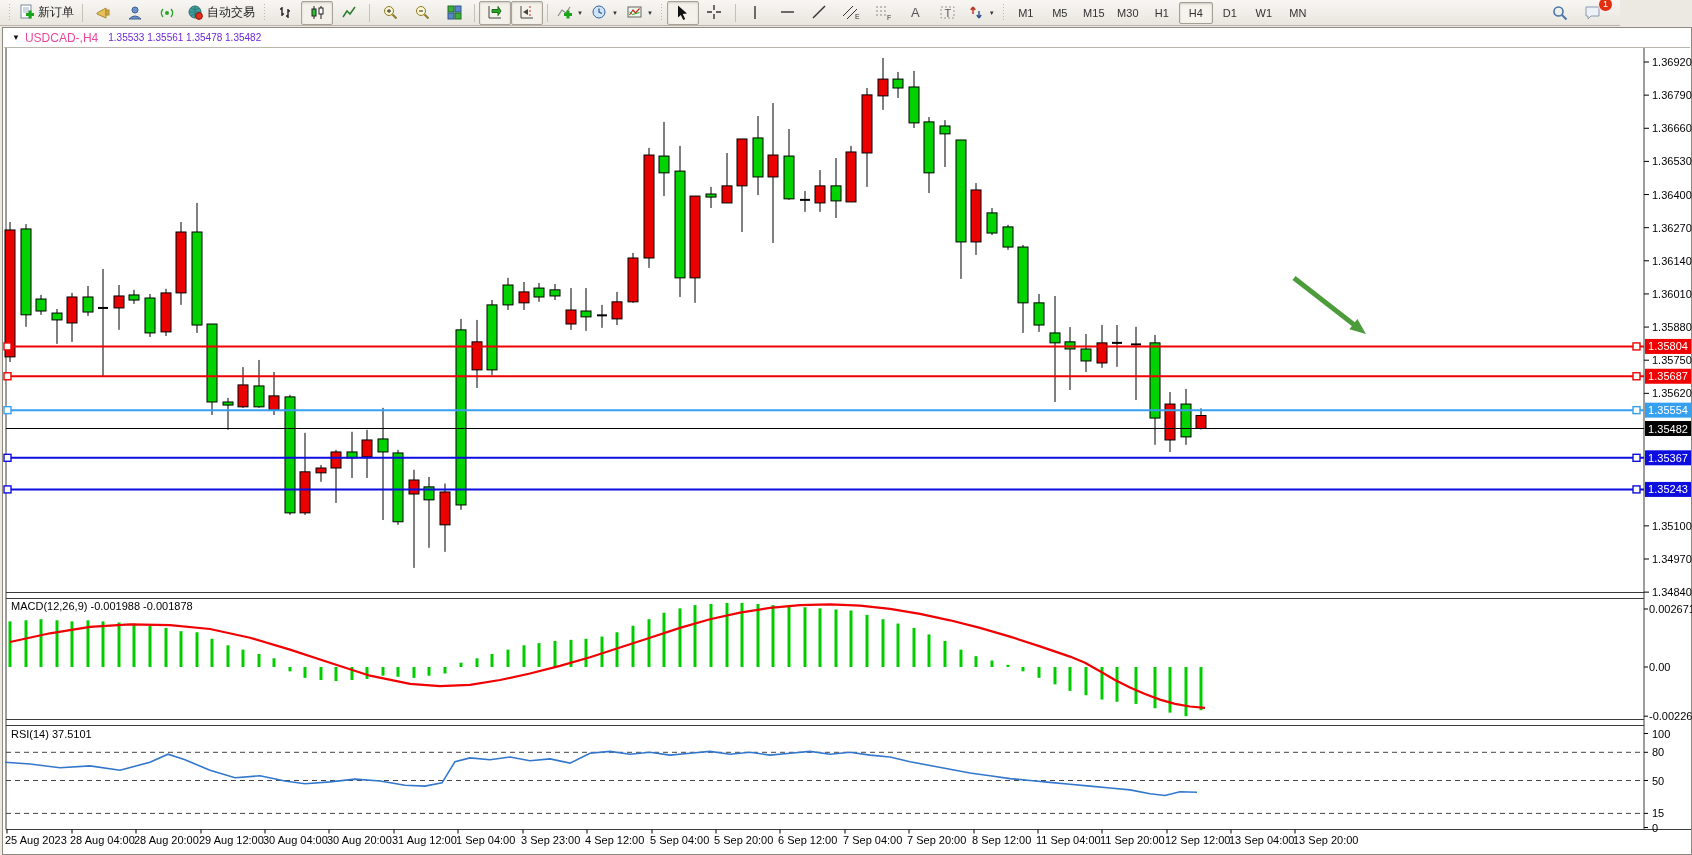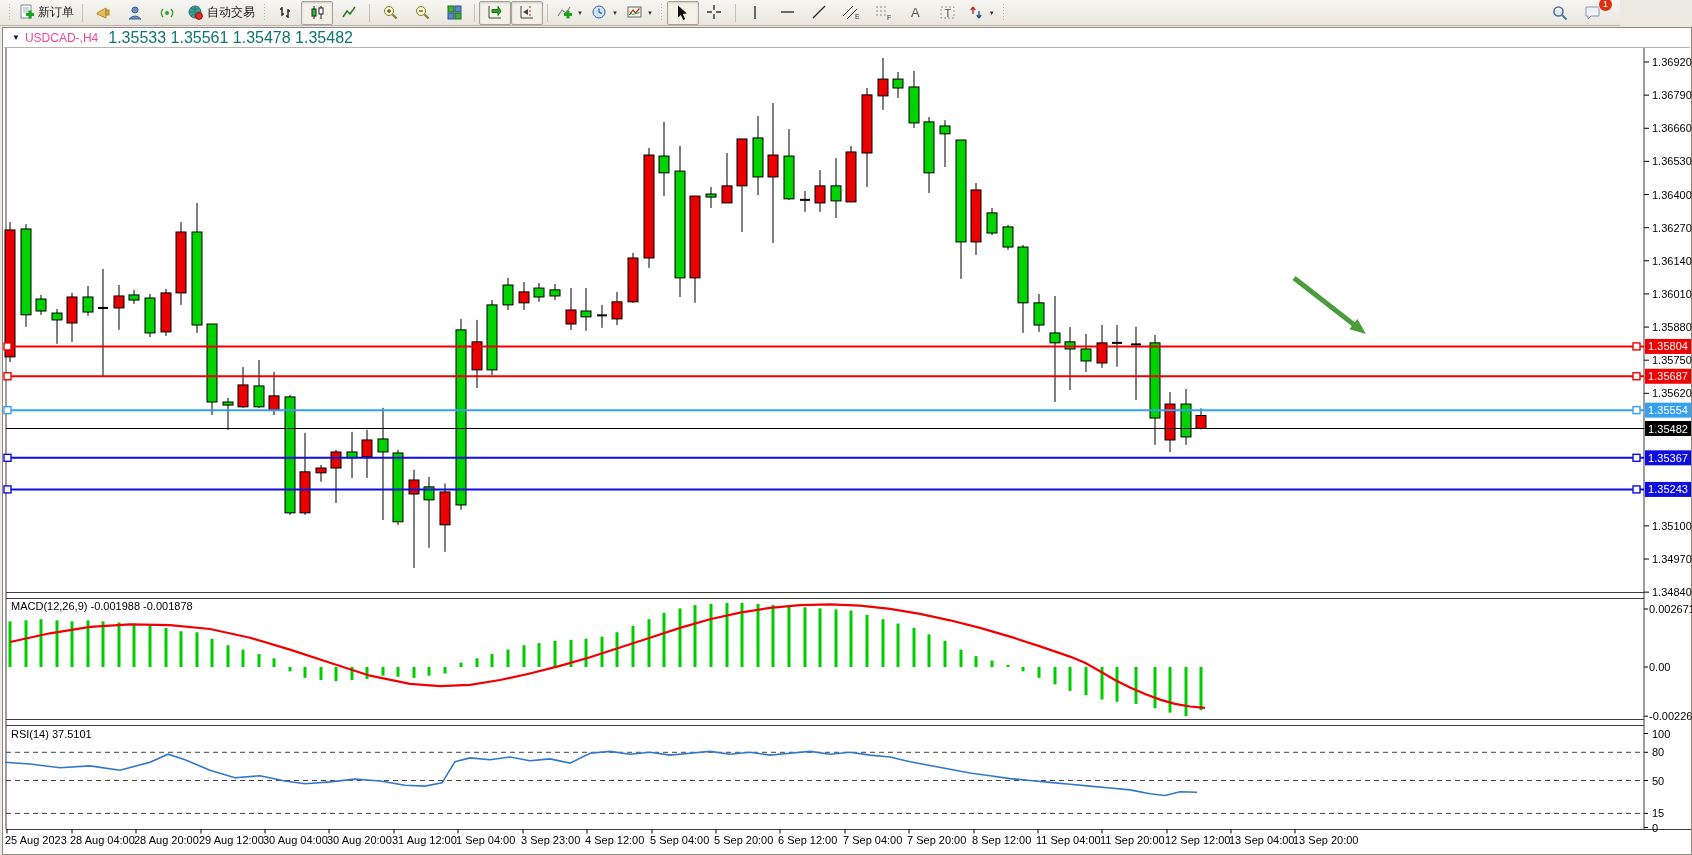--- a/index.html
+++ b/index.html
@@ -21,21 +21,21 @@
   .tf.active{background:#f5f3ec;border:1px solid #a39d92;box-shadow:inset 0 1px 2px rgba(0,0,0,.18);}
   #tb-right{margin-left:auto;display:flex;align-items:center;}
   .badge{position:absolute;right:-6px;top:-5px;background:#e03010;color:#fff;border-radius:50%;
     width:13px;height:13px;font-size:9px;display:flex;align-items:center;justify-content:center;border:1px solid #fff;}
   
   #chartwin{position:absolute;left:2px;top:27px;width:1688px;height:826px;background:#fff;border:1px solid #8e8a82;}
   #title-row{position:absolute;left:1px;top:0;right:1px;height:19px;background:#fff;
     border-bottom:1px solid #b9b5ac;display:flex;align-items:center;padding-left:8px;z-index:4;}
   #title-row .tri{font-size:8px;color:#111;margin-right:5px;}
   #title-row .sym{font-size:12px;color:#ec4899;margin-right:10px;}
-  #title-row .ohlc{font-size:16px;color:#0f766e;}
+  #title-row .ohlc{font-size:10px;color:#6d28d9;}
   #chart-svg{position:absolute;left:0;top:0;z-index:1;}
 </style>
 </head>
 <body>
 
 <div id="app">
 
   <div id="toolbar">
     <div class="grip"></div>
 
@@ -220,20 +220,31 @@
     </div>
     <div class="tbtn">
       <svg width="17" height="17">
         <path d="M5 3 L5 10 M5 3 L2.8 6 M5 3 L7.2 6" stroke="#c03020" stroke-width="1.4" fill="none"></path>
         <path d="M11 14 L11 7 M11 14 L8.8 11 M11 14 L13.2 11" stroke="#2c5590" stroke-width="1.4" fill="none"></path>
       </svg>
       <span class="caret">▼</span>
     </div>
 
     <div class="grip"></div>
+    <div id="tf-group" style="display:flex;align-items:center;">
+        <div class="tf">M1</div>
+        <div class="tf">M5</div>
+        <div class="tf">M15</div>
+        <div class="tf">M30</div>
+        <div class="tf">H1</div>
+        <div class="tf active">H4</div>
+        <div class="tf">D1</div>
+        <div class="tf">W1</div>
+        <div class="tf">MN</div>
+      </div>
 
     <div id="tb-right">
       <div class="tbtn">
         <svg width="18" height="18">
           <circle cx="7.5" cy="7.5" r="4.5" fill="none" stroke="#4b74a8" stroke-width="1.6"></circle>
           <line x1="11" y1="11" x2="15.5" y2="15.5" stroke="#4b74a8" stroke-width="2"></line>
         </svg>
       </div>
       <div class="tbtn" style="position:relative;margin-right:8px;">
         <svg width="19" height="18">

